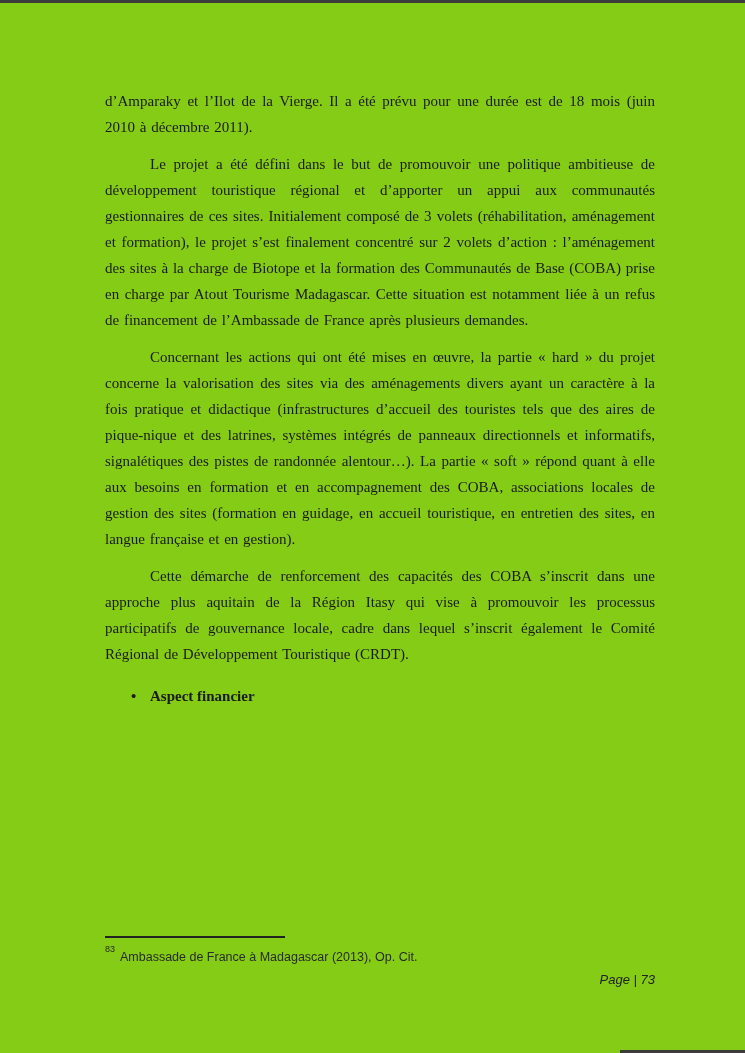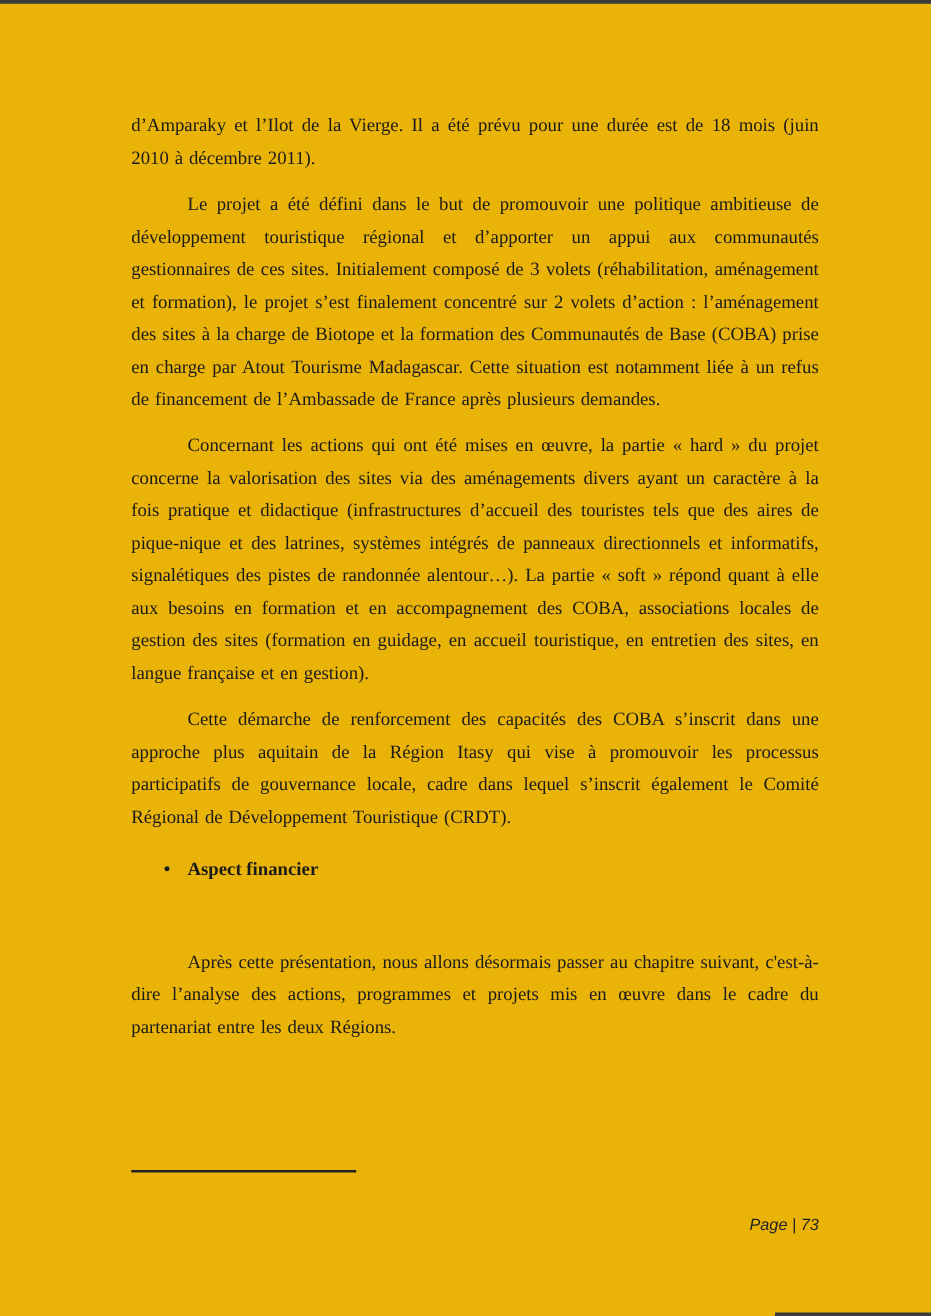--- a/index.html
+++ b/index.html
@@ -4,21 +4,21 @@
 <style>
   html, body {
     margin: 0;
     padding: 0;
     background: #ffffff;
   }
   .page {
     position: relative;
     width: 745px;
     height: 1053px;
-    background: #eab308;
+    background: #84cc16;
     overflow: hidden;
     font-family: "Liberation Serif", "DejaVu Serif", serif;
     color: #1b1b1b;
   }
   
   .scan-edge-top {
     position: absolute;
     top: 0; left: 0;
     width: 745px; height: 3px;
     background: #3c3c3c;
@@ -120,23 +120,25 @@
 
     <p class="para">Concernant les actions qui ont été mises en œuvre, la partie « hard » du projet concerne la valorisation des sites via des aménagements divers ayant un caractère à la fois pratique et didactique (infrastructures d’accueil des touristes tels que des aires de pique-nique et des latrines, systèmes intégrés de panneaux directionnels et informatifs, signalétiques des pistes de randonnée alentour…).  La partie « soft » répond quant à elle aux besoins en formation et en accompagnement des COBA, associations locales de gestion des sites (formation en guidage, en accueil touristique, en entretien des sites, en langue française et en gestion).</p>
 
     <p class="para">Cette démarche de renforcement des capacités des COBA s’inscrit dans une approche plus aquitain de la Région Itasy qui vise à promouvoir les processus participatifs de gouvernance locale, cadre dans lequel s’inscrit également le Comité Régional de Développement Touristique (CRDT).</p>
 
     <div class="bullet-row">
       <span class="bullet-glyph">•</span><span class="bullet-label">Aspect financier</span>
     </div>
 
 
-    <p class="para spaced">Après cette présentation, nous allons désormais passer au chapitre suivant, c'est-à-dire l’analyse des actions, programmes et projets mis en œuvre dans le cadre du partenariat entre les deux Régions.</p>
 
   </div>
 
   <div class="footnote-area">
     <div class="footnote-rule"></div>
+    <div class="footnote-line">
+      <sup class="footnote-marker">83</sup><span>Ambassade de France à Madagascar (2013), Op. Cit.</span>
+    </div>
   </div>
 
   <div class="page-footer">Page | 73</div>
 
 </div>
 
 </body></html>

